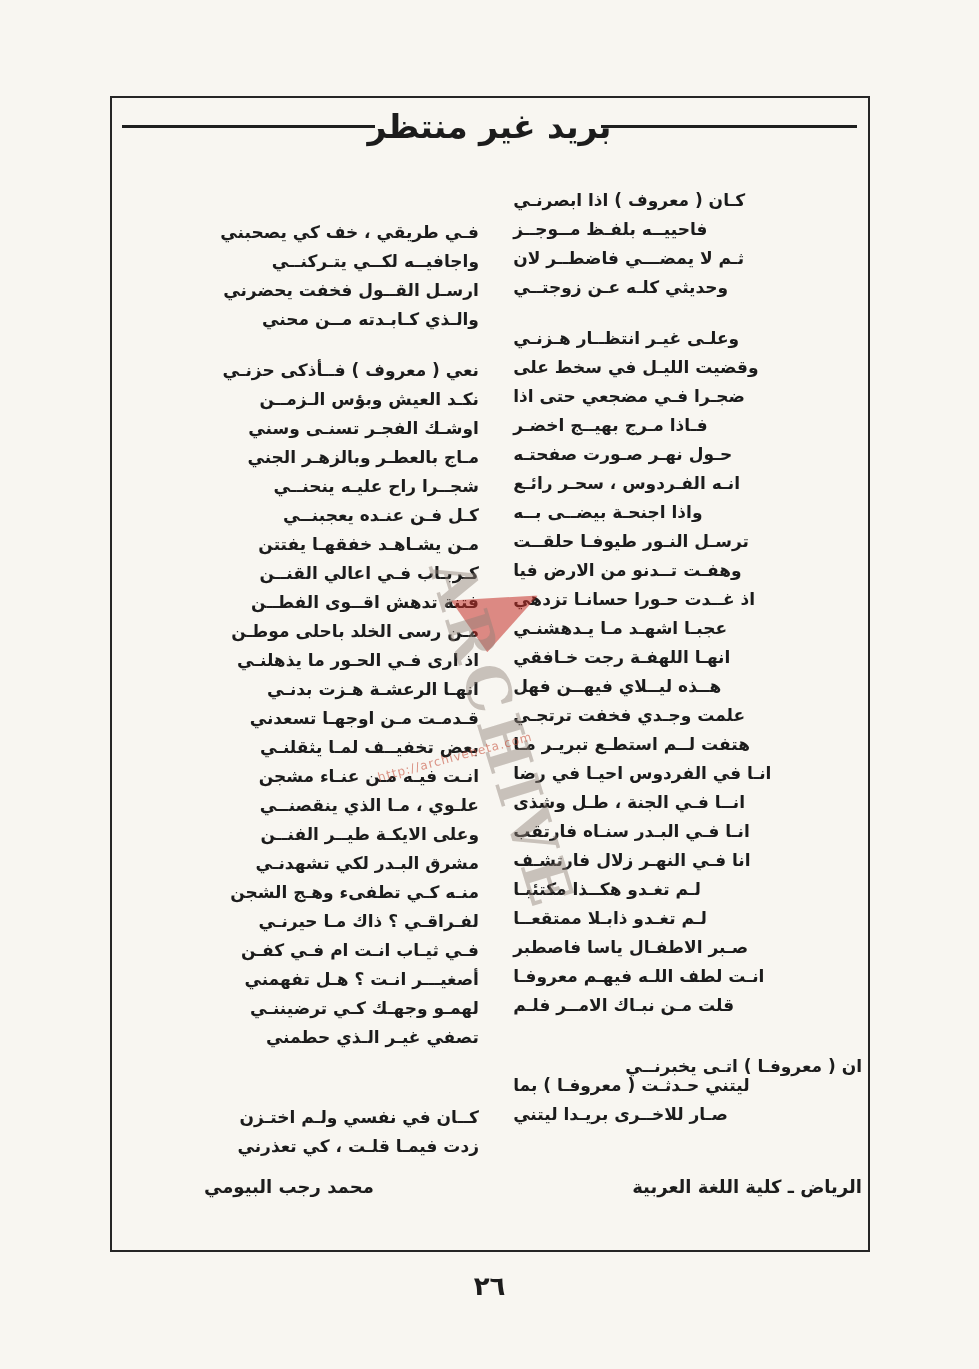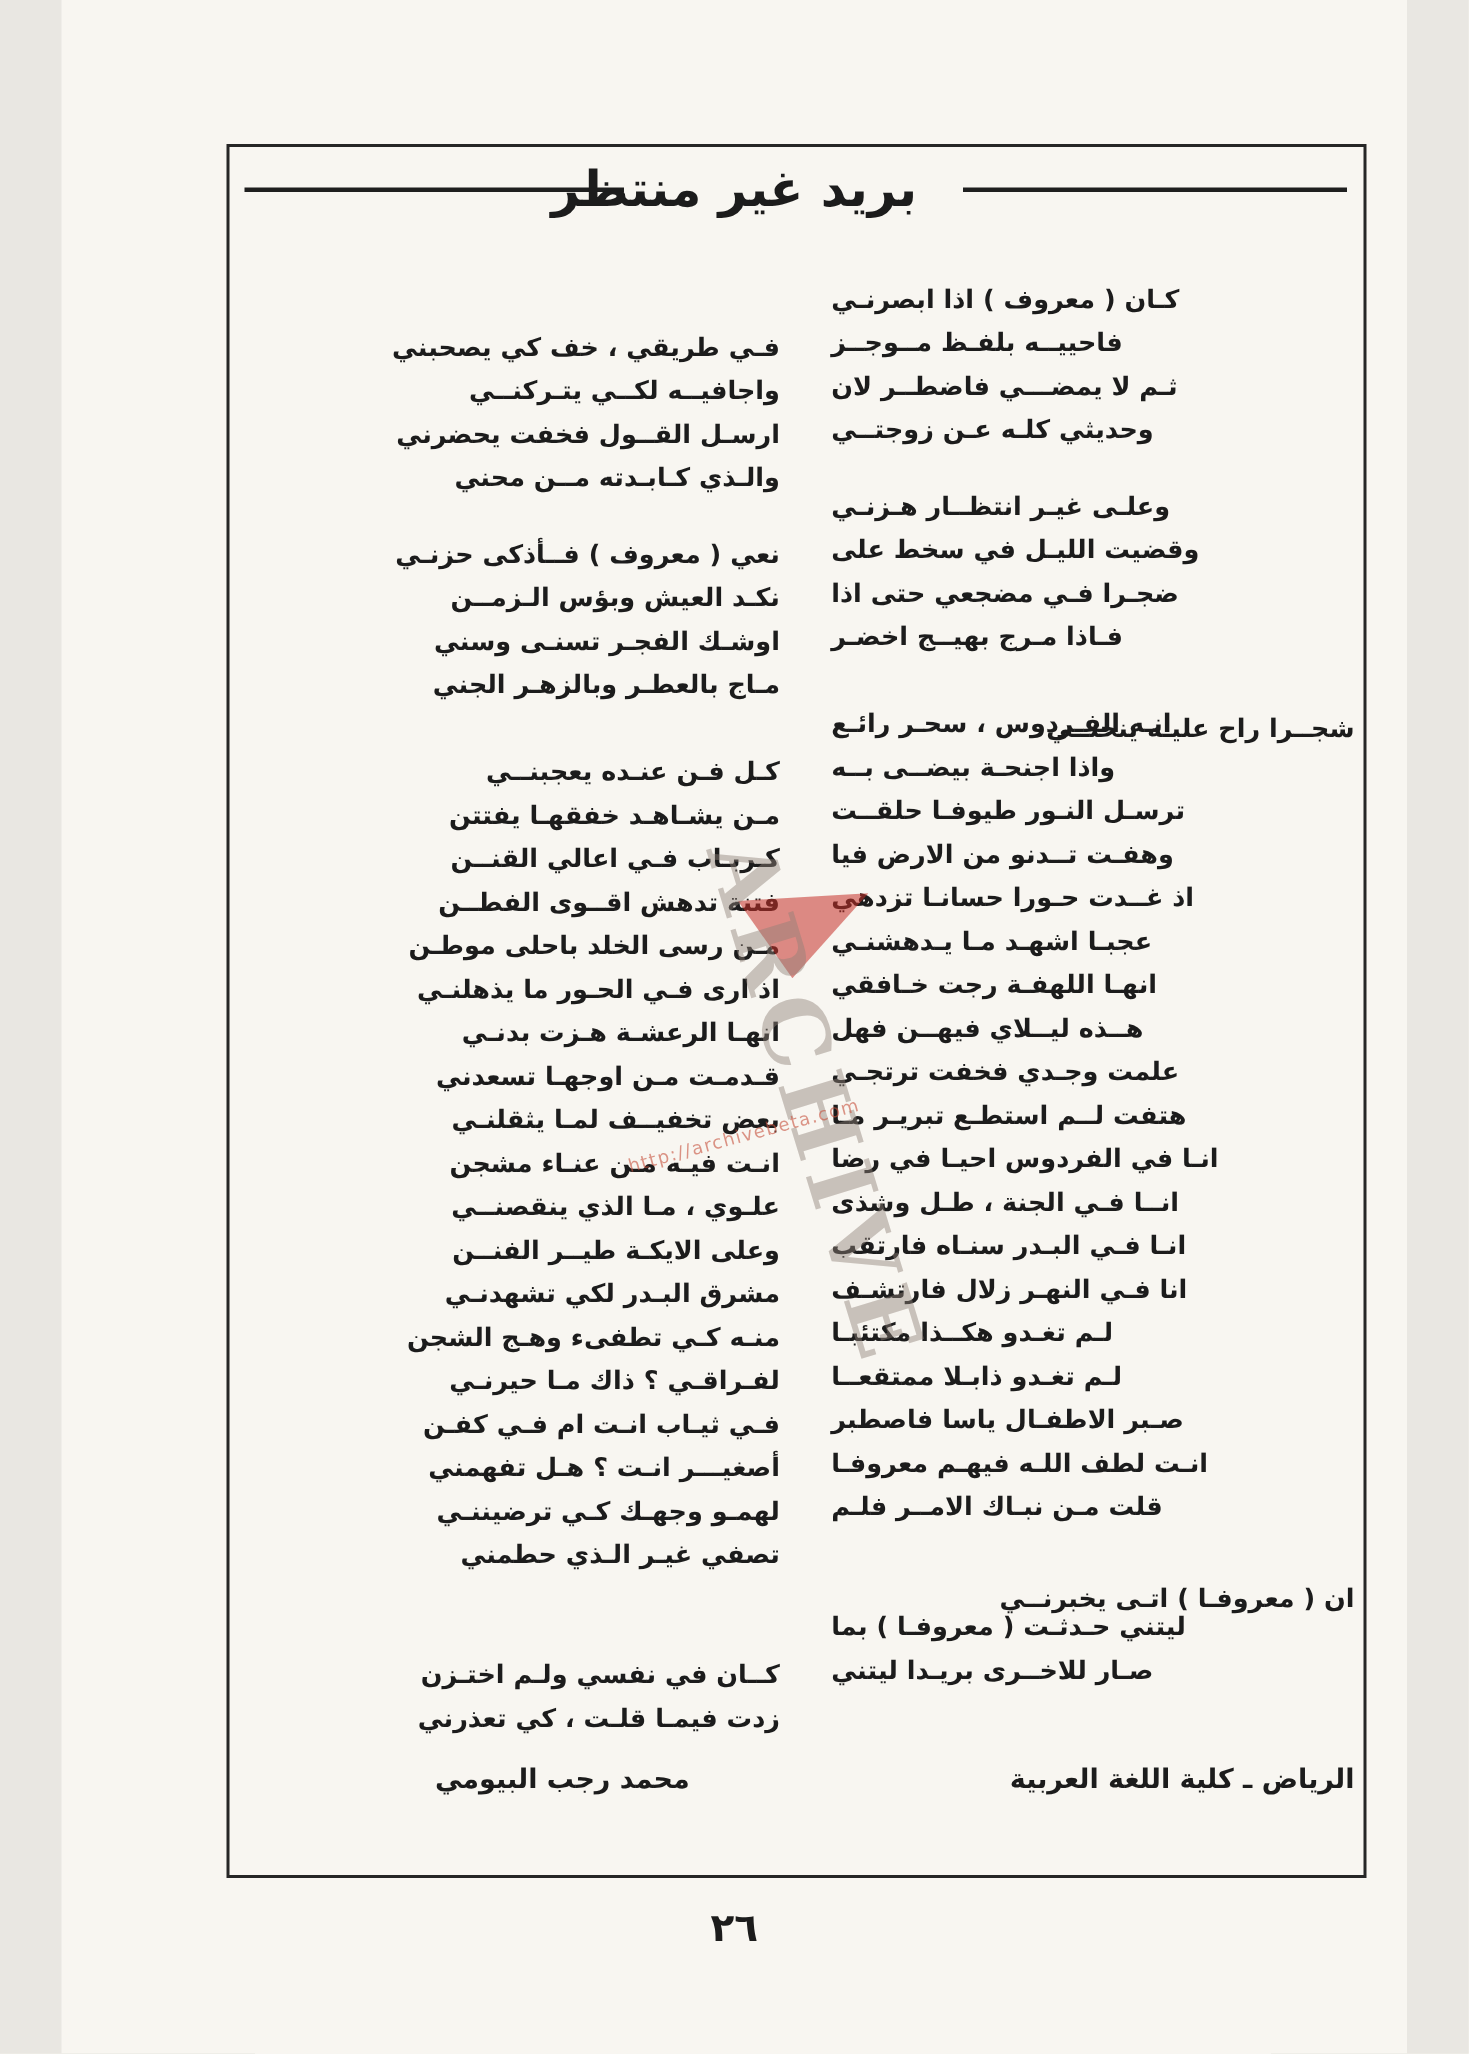--- a/index.html
+++ b/index.html
@@ -1,18 +1,18 @@
 <!DOCTYPE html>
 <html lang="ar"><head>
 <meta charset="utf-8">
 <style>
   html,body{margin:0;padding:0;background:#e9e7e2;}
   .page{
     position:relative;
-    width:897px;height:1369px;
+    width:979px;height:1369px;
     background:#f8f6f1;
     font-family:"DejaVu Sans",sans-serif;
     color:#1c1c1c;
     overflow:hidden;
     margin:0 auto;
   }
   .frame{
     position:absolute;
     left:110px;top:96px;
     width:756px;height:1152px;
@@ -49,21 +49,21 @@
   .sadr{flex:0 0 51%;text-align:left;}
   .ajz{flex:0 0 44%;margin-top:32px;}
   .footer{
     position:absolute;
     top:1172px;left:178px;width:684px;
     direction:rtl;
     display:flex;justify-content:space-between;
     font-size:18px;font-weight:700;line-height:30px;
     z-index:2;
   }
-  .footer-left{margin-left:71px;}
+  .footer-left{margin-left:26px;}
   .page-number{
     position:absolute;
     top:1266px;left:0;width:100%;
     text-align:center;
     font-size:26px;font-weight:700;line-height:40px;
   }
   .watermark-text{
     position:absolute;
     left:502px;top:735px;
     transform:translate(-50%,-50%) rotate(73deg);
@@ -133,20 +133,21 @@
         </div>
         <div class="verse-row">
           <span class="hemistich sadr">ضجـرا فـي مضجعي حتى اذا</span>
           <span class="hemistich ajz">اوشـك الفجـر تسنـى وسني</span>
         </div>
         <div class="verse-row">
           <span class="hemistich sadr">فـاذا مـرج بهيــج اخضـر</span>
           <span class="hemistich ajz">مـاج بالعطـر وبالزهـر الجني</span>
         </div>
         <div class="verse-row">
+          <span class="hemistich sadr">حـول نهـر صـورت صفحتـه</span>
           <span class="hemistich ajz">شجــرا راح عليـه ينحنــي</span>
         </div>
         <div class="verse-row">
           <span class="hemistich sadr">انـه الفـردوس ، سحـر رائـع</span>
           <span class="hemistich ajz">كـل فـن عنـده يعجبنــي</span>
         </div>
         <div class="verse-row">
           <span class="hemistich sadr">واذا اجنحـة بيضــى بــه</span>
           <span class="hemistich ajz">مـن يشـاهـد خفقهـا يفتتن</span>
         </div>

